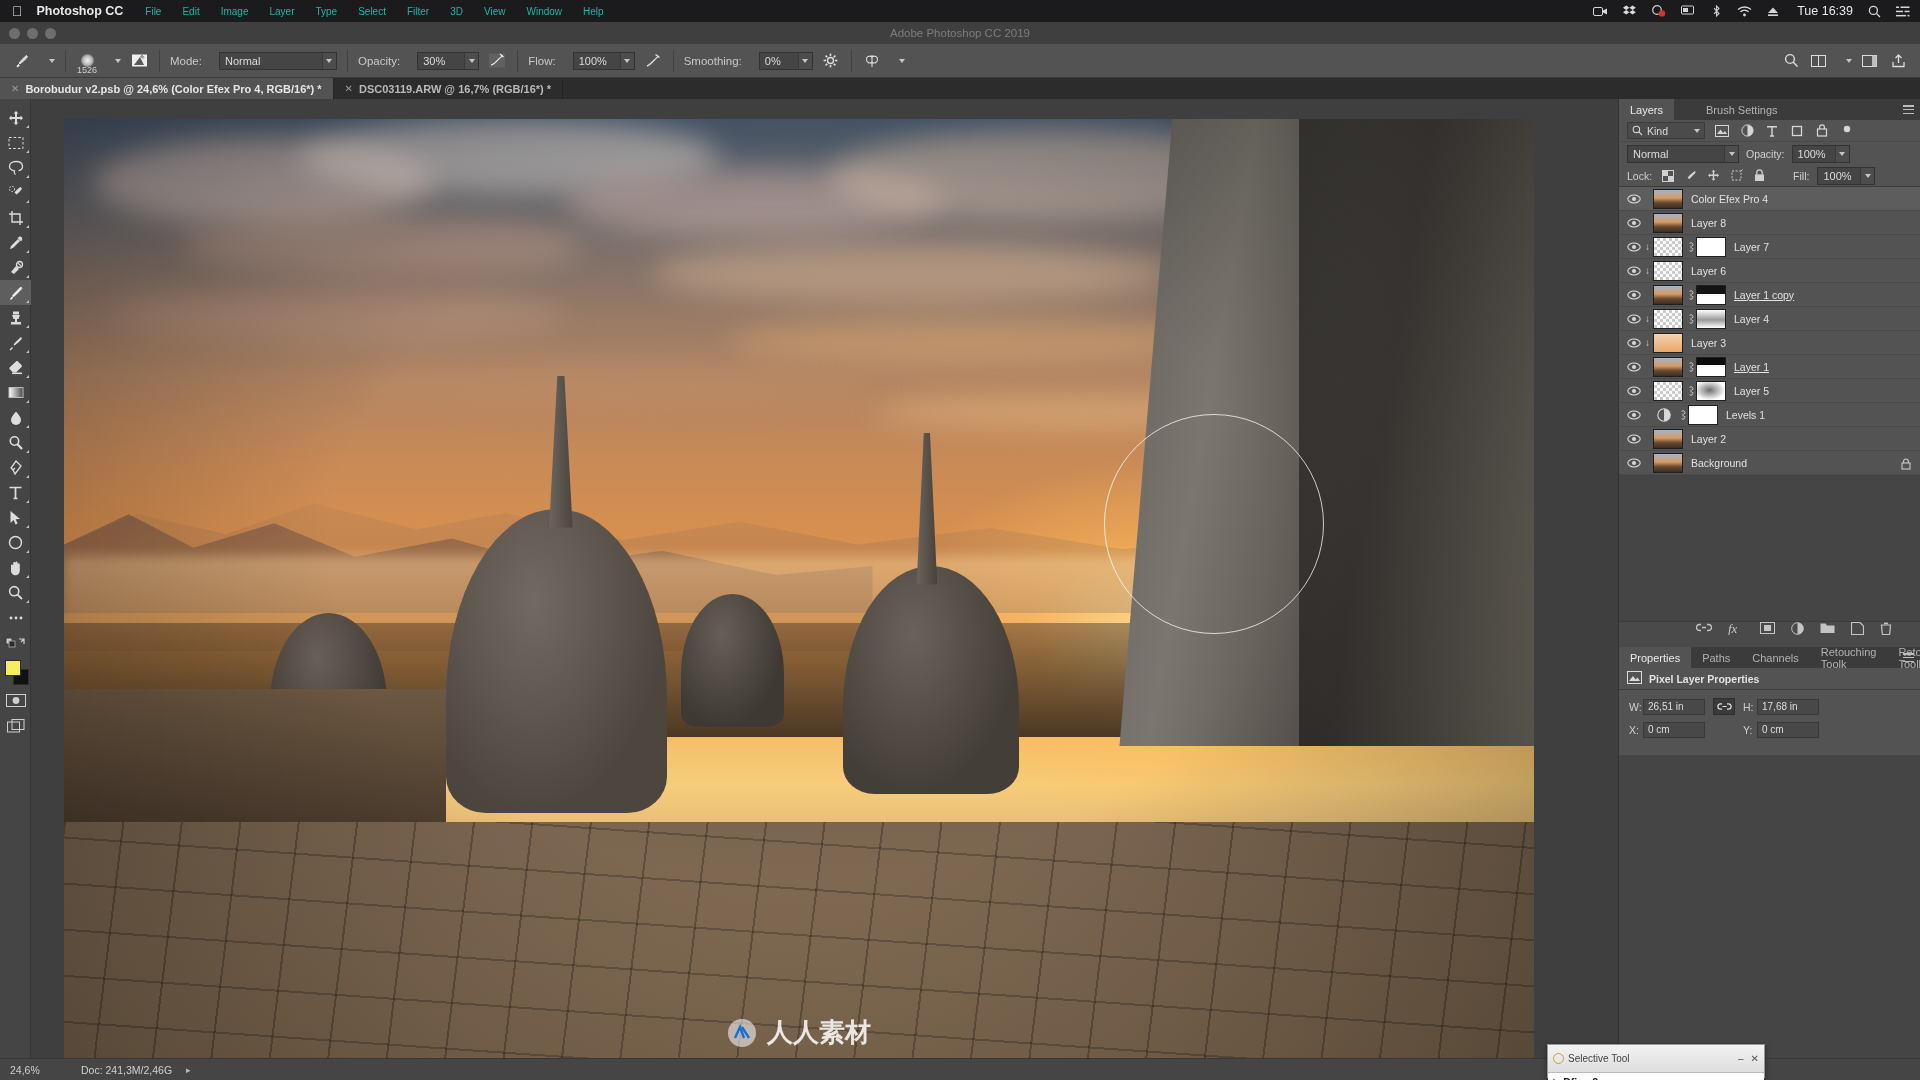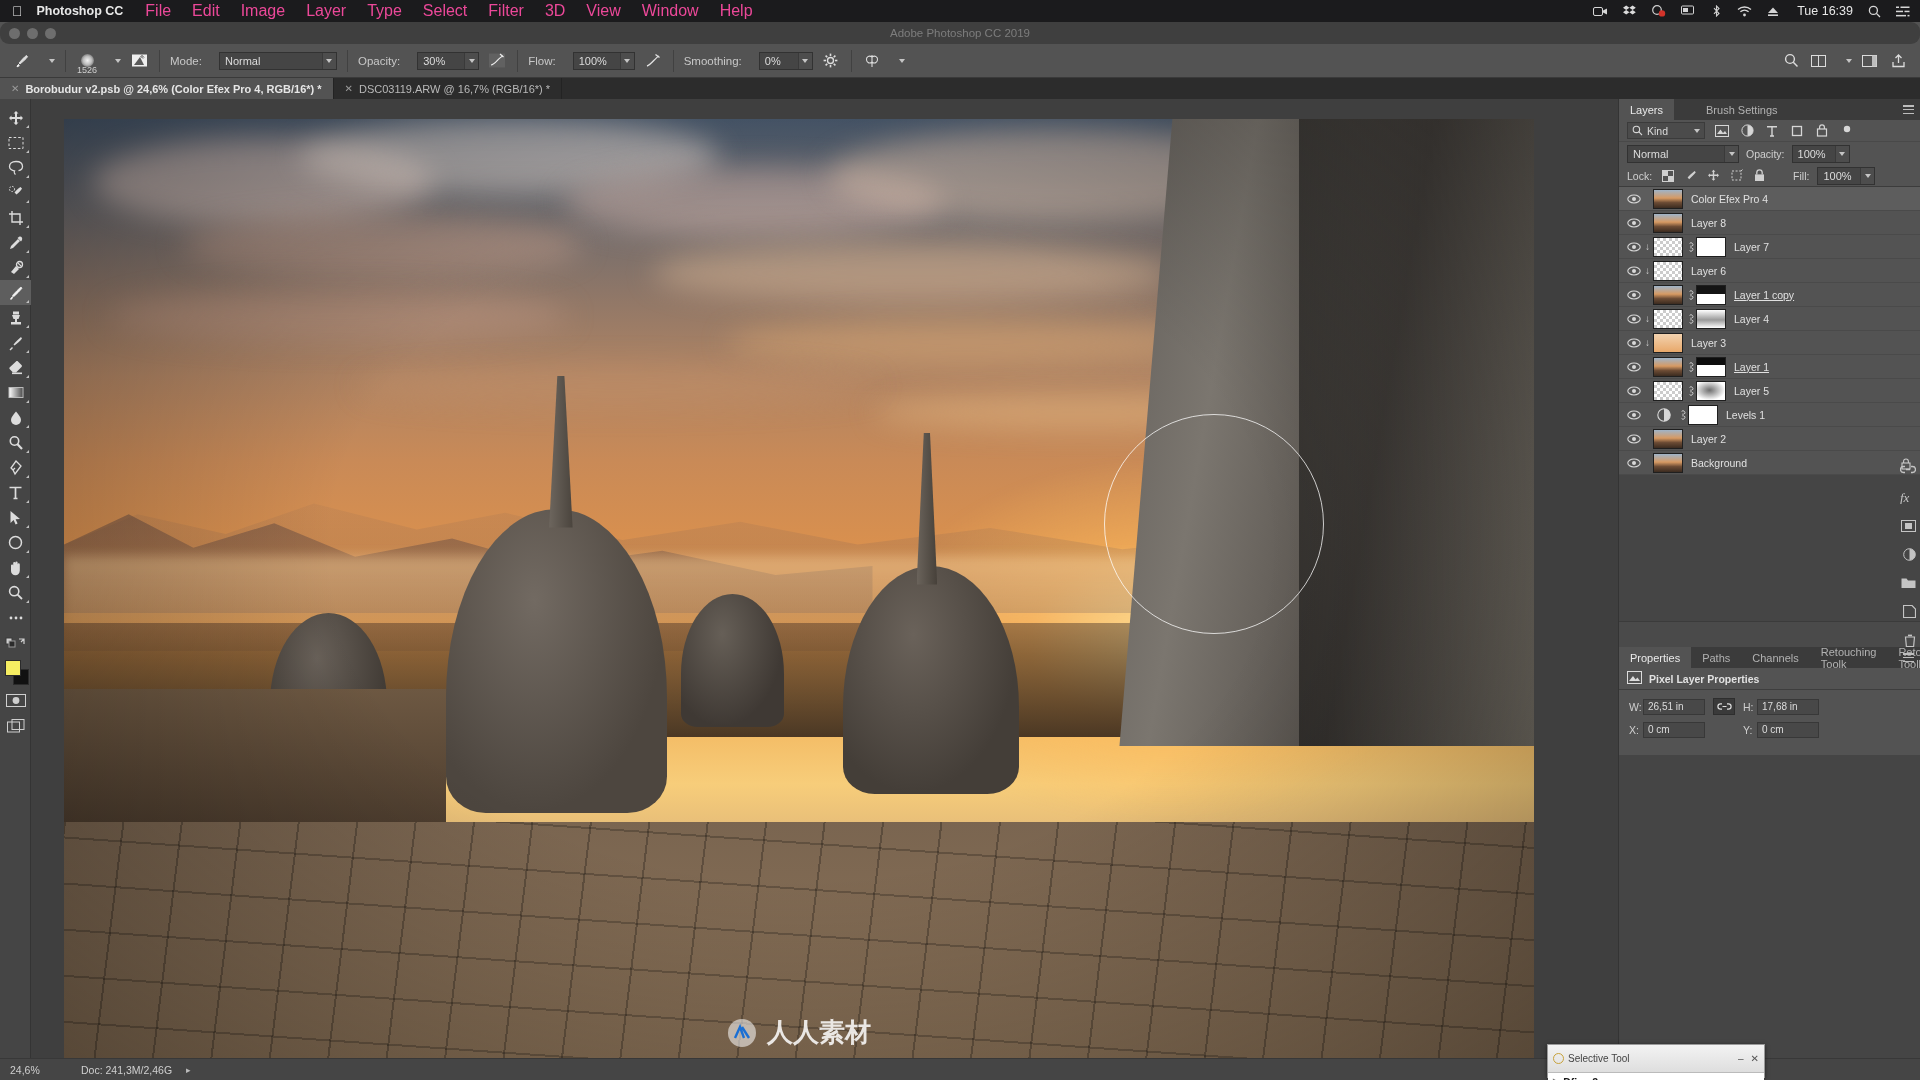--- a/index.html
+++ b/index.html
@@ -5,31 +5,31 @@
   * { box-sizing: border-box; margin:0; padding:0; }
   html,body { width:1920px; height:1080px; overflow:hidden; background:#1c1c1c;
     font-family:"Liberation Sans", sans-serif; -webkit-font-smoothing:antialiased; }
 
   
   #macbar { position:absolute; left:0; top:0; width:1920px; height:22px;
     background:#1b1b1d; display:flex; align-items:center; color:#e8e8e8;
     font-size:12.5px; z-index:60; }
   #macbar .apple { margin:0 14px 0 12px; font-size:14px; line-height:1; }
   #macbar .app-name { font-weight:bold; margin-right:22px; font-size:12.5px; }
-  #macbar .mi { margin-right:21px; font-size:16px; color:#ec4899; }
+  #macbar .mi { margin-right:21px; font-size:10px; color:#14b8a6; }
   #macbar .right { margin-left:auto; display:flex; align-items:center; padding-right:10px; }
   #macbar .right .ic { margin-left:15px; display:inline-flex; align-items:center; opacity:.93; }
   #macbar .clock { margin-left:18px; font-size:12.5px; }
 
   
   #app { position:absolute; left:0; top:22px; width:1920px; height:1058px; background:#535353; }
 
   
   #titlestrip { position:absolute; left:0; top:0; width:1920px; height:22px;
-    background:#3f3f3f; display:flex; align-items:center;border-radius:9px; }
+    background:#3f3f3f; display:flex; align-items:center; }
   #titlestrip .trafficwrap { display:flex; gap:7px; padding-left:9px; }
   .tl { width:11px; height:11px; border-radius:50%; }
   .tl.r{background:#6e6e6e;} .tl.y{background:#6e6e6e;} .tl.g{background:#6e6e6e;}
   #titlestrip .wtitle { position:absolute; left:0; right:0; text-align:center;
      font-size:11.5px; color:#7d7d7d; }
 
   
   #optionsbar { position:absolute; left:0; top:22px; width:1920px; height:34px;
     background:#535353; border-bottom:1px solid #3a3a3a; display:flex; align-items:center;
     color:#d0d0d0; font-size:11.5px; }
@@ -114,23 +114,23 @@
   .thumb { width:30px;height:20px; border:1px solid #1f1f1f; margin-right:2px; background:#888; }
   .thumb.checker{ background-image:
       linear-gradient(45deg,#ccc 25%,transparent 25%,transparent 75%,#ccc 75%),
       linear-gradient(45deg,#ccc 25%,#fff 25%,#fff 75%,#ccc 75%);
     background-size:6px 6px; background-position:0 0,3px 3px; }
   .link { width:11px; display:flex; align-items:center; justify-content:center; color:#cfcfcf; font-size:10px;}
   .lname { font-size:10.5px; color:#e0e0e0; margin-left:6px; white-space:nowrap; }
   .lname.ul { text-decoration:underline; }
   .locklayer { position:absolute; right:9px; top:5px; color:#c9c9c9; }
 
-  .layerfooter { height:26px; background:#4a4a4a; display:flex; align-items:flex-end;
-    justify-content:flex-end; gap:16px; padding-right:4px; border-top:1px solid #3b3b3b;
-    position:absolute; left:0; right:0;flex-direction:column; }
+  .layerfooter { height:26px; background:#4a4a4a; display:flex; align-items:flex-start;
+    justify-content:flex-end; gap:16px; padding-right:28px; border-top:1px solid #3b3b3b;
+    position:absolute; left:0; right:0; }
   .lf { color:#c4c4c4; display:flex; align-items:center; }
 
   .proppanel { position:absolute; left:0; right:0; background:#454545; }
   .propheader { height:21px; background:#3b3b3b; display:flex; align-items:center; position:relative;}
   .proprow1 { height:22px; display:flex; align-items:center; gap:7px; padding:0 8px; background:#535353;
     border-bottom:1px solid #3e3e3e; }
   .proprow1 .t { font-size:10.5px; color:#e2e2e2; font-weight:bold;}
   .propfields { background:#535353; padding:8px 10px 10px 10px; }
   .pfline { display:flex; align-items:center; margin-bottom:7px; }
   .pfl { font-size:10.5px; color:#cfcfcf; width:14px; }
@@ -412,21 +412,21 @@
     <div style="width:8px"></div>
   </div>
 
   <div id="tabbar">
     <div class="doctab active">
       <span class="x">✕</span>
       <span style="font-weight:bold">Borobudur v2.psb @ 24,6% (Color Efex Pro 4, RGB/16*) *</span>
     </div>
     <div class="doctab">
       <span class="x">✕</span>
-      <span style="font-weight:normal">DSC03119.ARW @ 16,7% (RGB/16*) *</span>
+      <span style="font-weight:bold">DSC03119.ARW @ 16,7% (RGB/16*) *</span>
     </div>
   </div>
 
   <div id="toolbar">
     <div class="tool">
         <svg width="16" height="16">
           <path d="M8 1 L10.5 3.5 H9 V7 H12.5 V5.5 L15 8 12.5 10.5 V9 H9 V12.5 H10.5 L8 15 5.5 12.5 H7 V9 H3.5 V10.5 L1 8 3.5 5.5 V7 H7 V3.5 H5.5Z" fill="#dcdcdc"></path>
         </svg>
       </div>
     <div class="tool">

